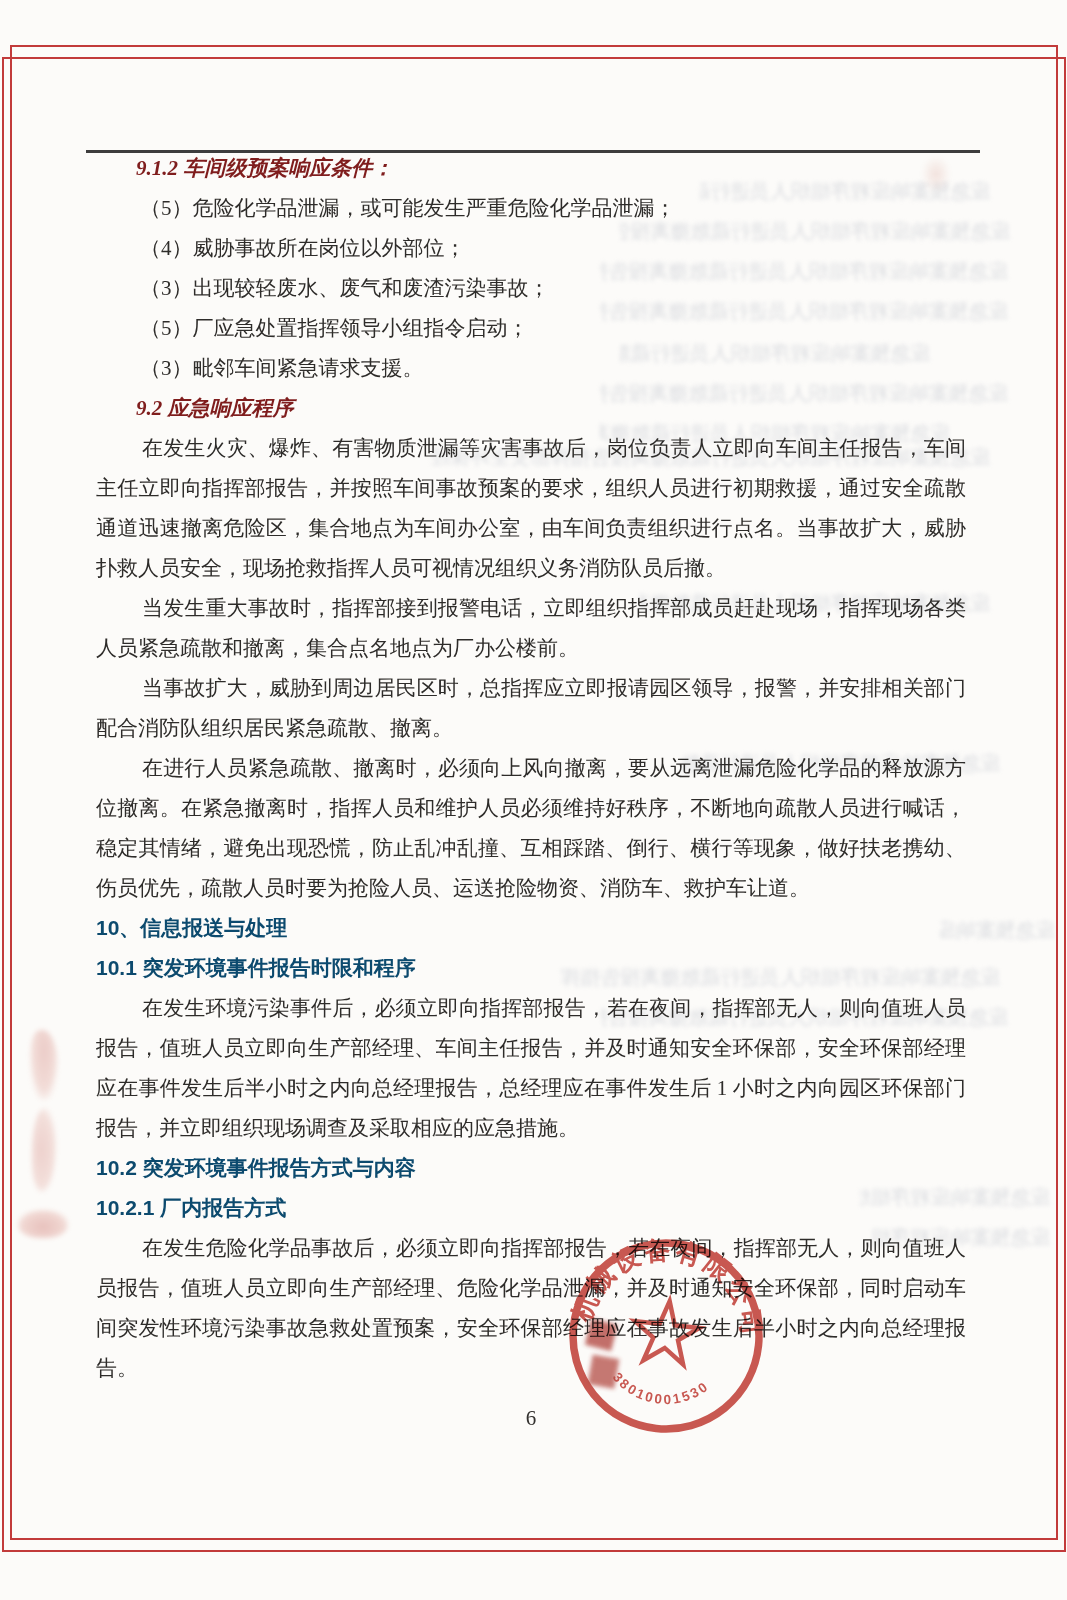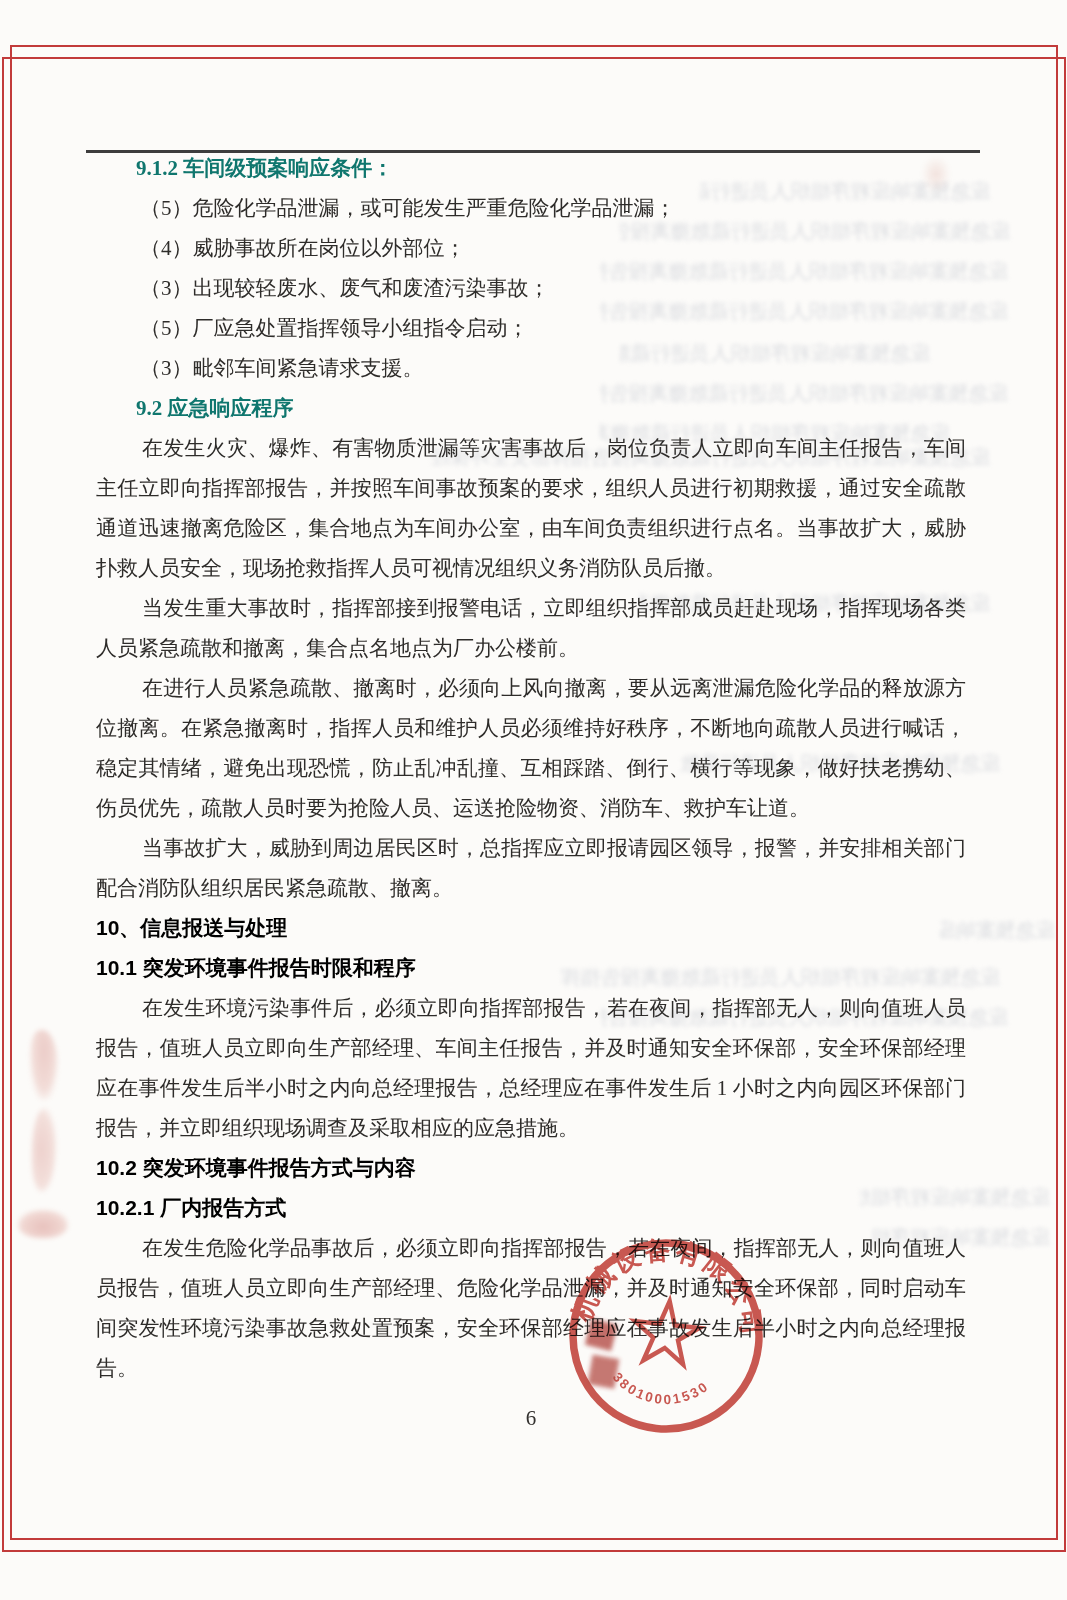--- a/index.html
+++ b/index.html
@@ -14,22 +14,22 @@
   #frame-b{left:2px;top:57px;width:1060px;height:1491px;}
   
   #rule{position:absolute;left:86px;top:150px;width:894px;height:3px;background:#3d3d3d;}
   
   #doc{
     position:absolute;left:96px;top:148px;width:870px;
     font-size:21px;line-height:40px;color:#2e2c2a;
     letter-spacing:0;
   }
   #doc p{margin:0;padding:0;}
-  .heading-song{font-weight:bold;text-indent:40px;color:#0f766e;}
-  .heading-hei{font-weight:bold;text-indent:0;color:#000000;
+  .heading-song{font-weight:bold;text-indent:40px;color:#7f1d1d;font-style:italic;}
+  .heading-hei{font-weight:bold;text-indent:0;color:#0c4a6e;
     font-family:"Liberation Sans","DejaVu Sans",sans-serif;}
   .list-item{text-indent:44px;}
   .para{text-indent:46px;text-align:justify;}
   
   #pagenum{
     position:absolute;left:96px;top:1398px;width:870px;text-align:center;
     font-size:21px;color:#33312f;line-height:40px;
   }
   
   .bleed{
@@ -85,22 +85,22 @@
 <div id="doc">
     <p class="heading-song">9.1.2 车间级预案响应条件：</p>
     <p class="list-item">（5）危险化学品泄漏，或可能发生严重危险化学品泄漏；</p>
     <p class="list-item">（4）威胁事故所在岗位以外部位；</p>
     <p class="list-item">（3）出现较轻废水、废气和废渣污染事故；</p>
     <p class="list-item">（5）厂应急处置指挥领导小组指令启动；</p>
     <p class="list-item">（3）毗邻车间紧急请求支援。</p>
     <p class="heading-song">9.2 应急响应程序</p>
     <p class="para">在发生火灾、爆炸、有害物质泄漏等灾害事故后，岗位负责人立即向车间主任报告，车间主任立即向指挥部报告，并按照车间事故预案的要求，组织人员进行初期救援，通过安全疏散通道迅速撤离危险区，集合地点为车间办公室，由车间负责组织进行点名。当事故扩大，威胁扑救人员安全，现场抢救指挥人员可视情况组织义务消防队员后撤。</p>
     <p class="para">当发生重大事故时，指挥部接到报警电话，立即组织指挥部成员赶赴现场，指挥现场各类人员紧急疏散和撤离，集合点名地点为厂办公楼前。</p>
+    <p class="para">当事故扩大，威胁到周边居民区时，总指挥应立即报请园区领导，报警，并安排相关部门配合消防队组织居民紧急疏散、撤离。</p>
     <p class="para">在进行人员紧急疏散、撤离时，必须向上风向撤离，要从远离泄漏危险化学品的释放源方位撤离。在紧急撤离时，指挥人员和维护人员必须维持好秩序，不断地向疏散人员进行喊话，稳定其情绪，避免出现恐慌，防止乱冲乱撞、互相踩踏、倒行、横行等现象，做好扶老携幼、伤员优先，疏散人员时要为抢险人员、运送抢险物资、消防车、救护车让道。</p>
-    <p class="para">当事故扩大，威胁到周边居民区时，总指挥应立即报请园区领导，报警，并安排相关部门配合消防队组织居民紧急疏散、撤离。</p>
     <p class="heading-hei">10、信息报送与处理</p>
     <p class="heading-hei">10.1 突发环境事件报告时限和程序</p>
     <p class="para">在发生环境污染事件后，必须立即向指挥部报告，若在夜间，指挥部无人，则向值班人员报告，值班人员立即向生产部经理、车间主任报告，并及时通知安全环保部，安全环保部经理应在事件发生后半小时之内向总经理报告，总经理应在事件发生后 1 小时之内向园区环保部门报告，并立即组织现场调查及采取相应的应急措施。</p>
     <p class="heading-hei">10.2 突发环境事件报告方式与内容</p>
     <p class="heading-hei">10.2.1 厂内报告方式</p>
     <p class="para">在发生危险化学品事故后，必须立即向指挥部报告，若在夜间，指挥部无人，则向值班人员报告，值班人员立即向生产部经理、危险化学品泄漏，并及时通知安全环保部，同时启动车间突发性环境污染事故急救处置预案，安全环保部经理应在事故发生后半小时之内向总经理报告。</p>
   </div>
 
 <div id="pagenum">6</div>
 

